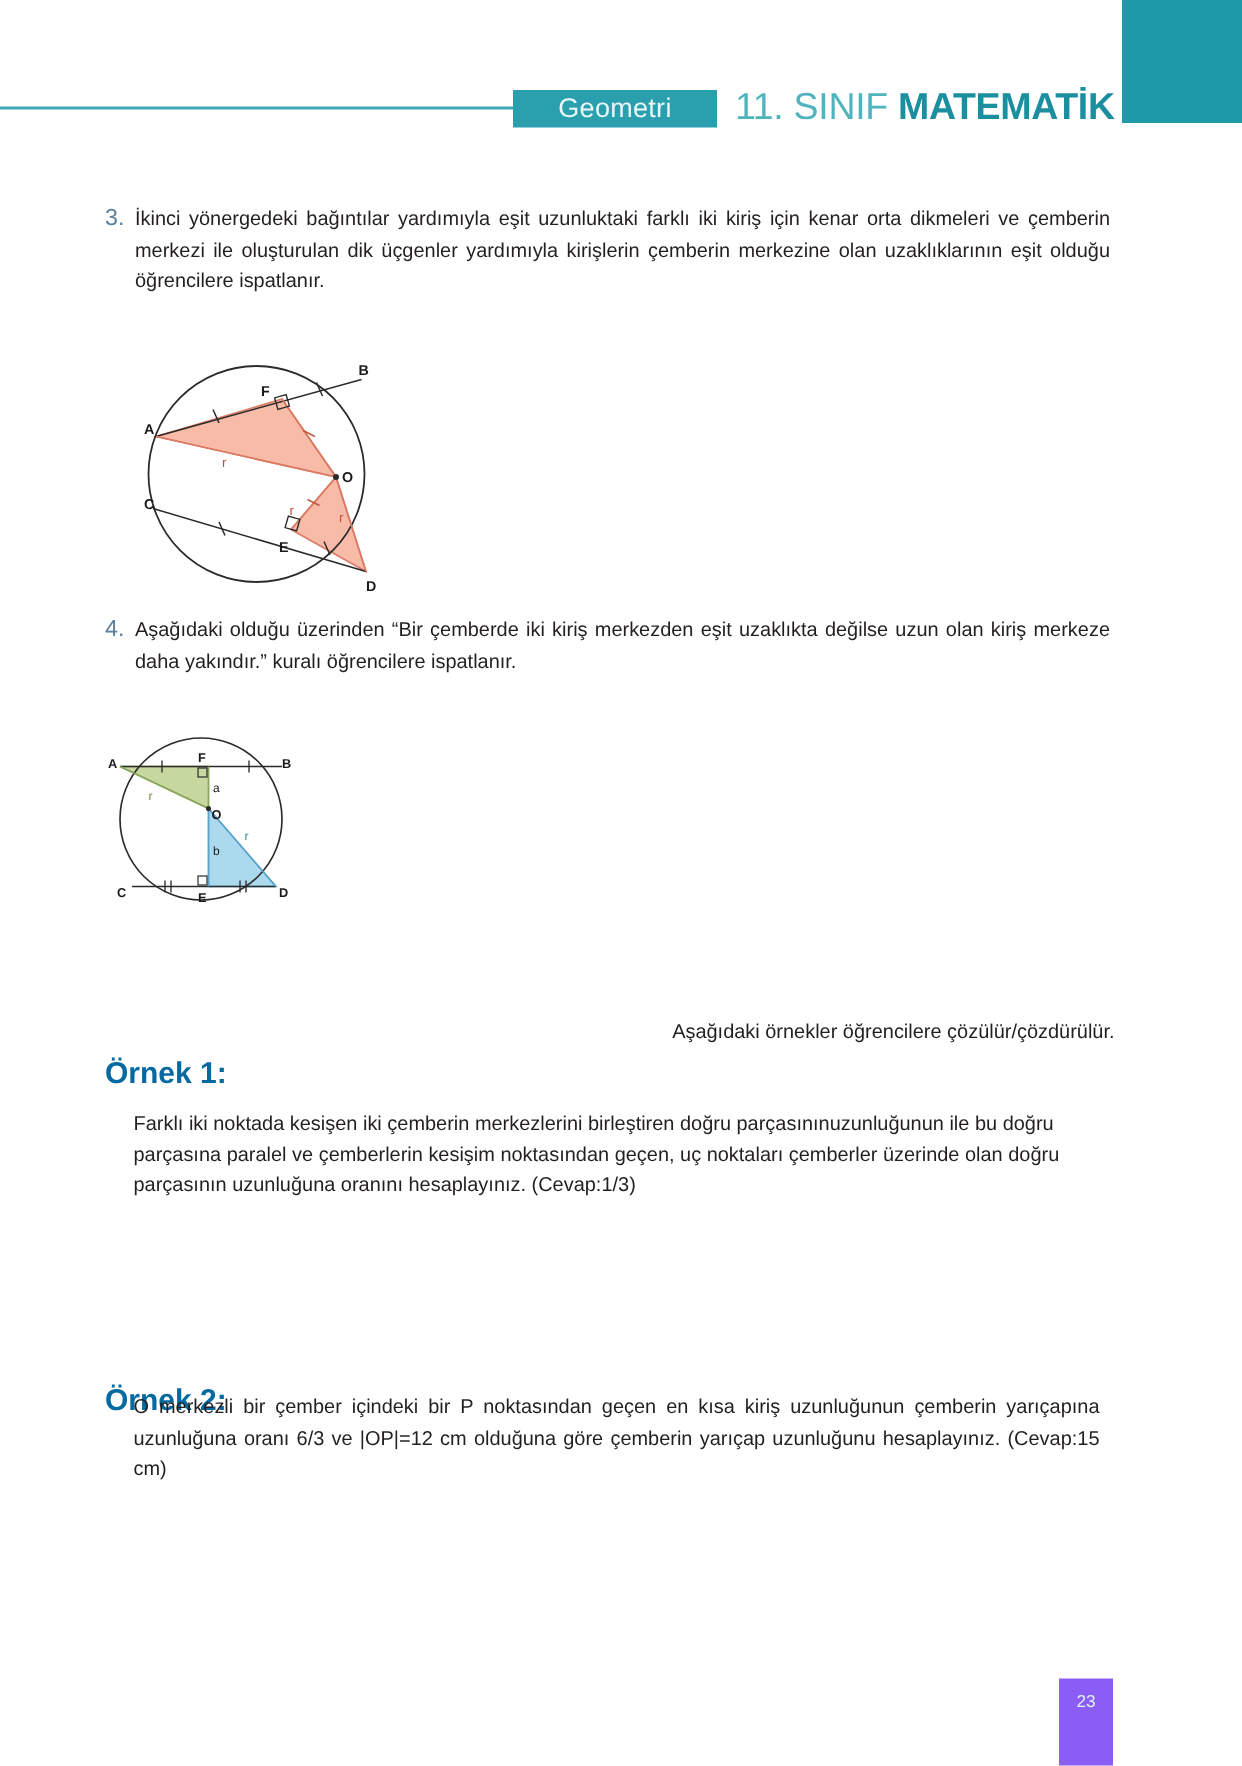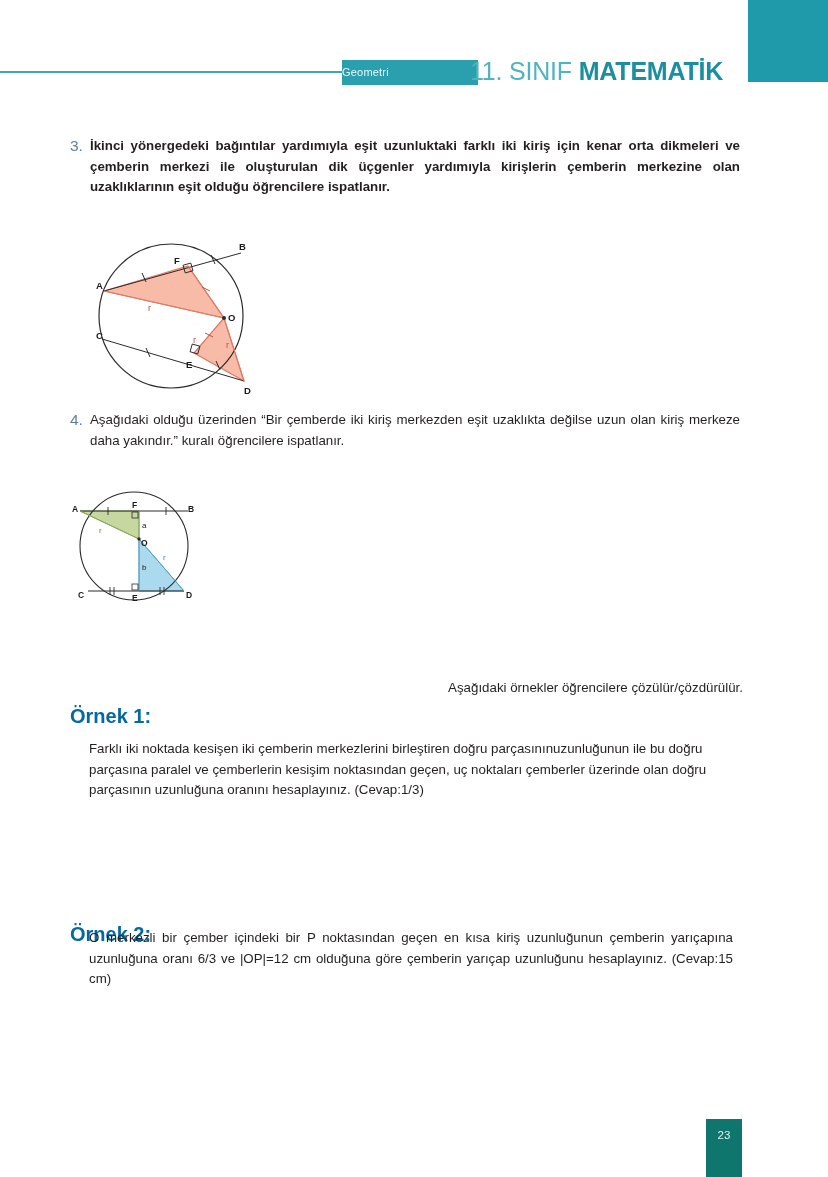--- a/index.html
+++ b/index.html
@@ -33,29 +33,29 @@
     background: #3aa9b5;
   }
   .header-tag {
     position: absolute;
     top: 60px;
     left: 342px;
     width: 136px;
     height: 25px;
     background: #2aa0ae;
     color: #eaf7f8;
-    font-size: 11px;
+    font-size: 18px;
     line-height: 25px;
-    text-align: left;
+    text-align: center;
     letter-spacing: 0.2px;
   }
   .header-title {
     position: absolute;
     top: 56px;
-    left: 470px;
+    left: 490px;
     font-size: 25px;
     line-height: 30px;
     white-space: nowrap;
     color: #4fb4be;
     letter-spacing: -0.2px;
   }
   .header-title .strong {
     font-weight: bold;
     color: #1b8f9f;
   }
@@ -75,21 +75,21 @@
     text-align: left;
   }
   .q-text {
     font-size: 13.3px;
     line-height: 20.5px;
     color: #231f20;
     text-align: justify;
   }
 
   #q3 { top: 136px; left: 70px; width: 670px; }
-  #q3 .q-text { width: 650px; font-weight: bold; }
+  #q3 .q-text { width: 650px; }
 
   #q4 { top: 410px; left: 70px; width: 670px; }
   #q4 .q-text { width: 650px; }
 
   .para {
     position: absolute;
     font-size: 13.3px;
     line-height: 20.5px;
     color: #231f20;
     text-align: right;
@@ -121,21 +121,21 @@
   #fig1 { top: 243px; left: 96px; width: 165px; height: 155px; }
   #fig2 { top: 488px; left: 68px; width: 152px; height: 120px; }
 
   
   .page-badge {
     position: absolute;
     left: 706px;
     top: 1119px;
     width: 36px;
     height: 58px;
-    background: #0f766e;
+    background: #8b5cf6;
   }
   .page-badge span {
     position: absolute;
     left: 0; right: 0;
     top: 10px;
     text-align: center;
     color: #dff2f4;
     font-size: 11.5px;
   }
 </style>

